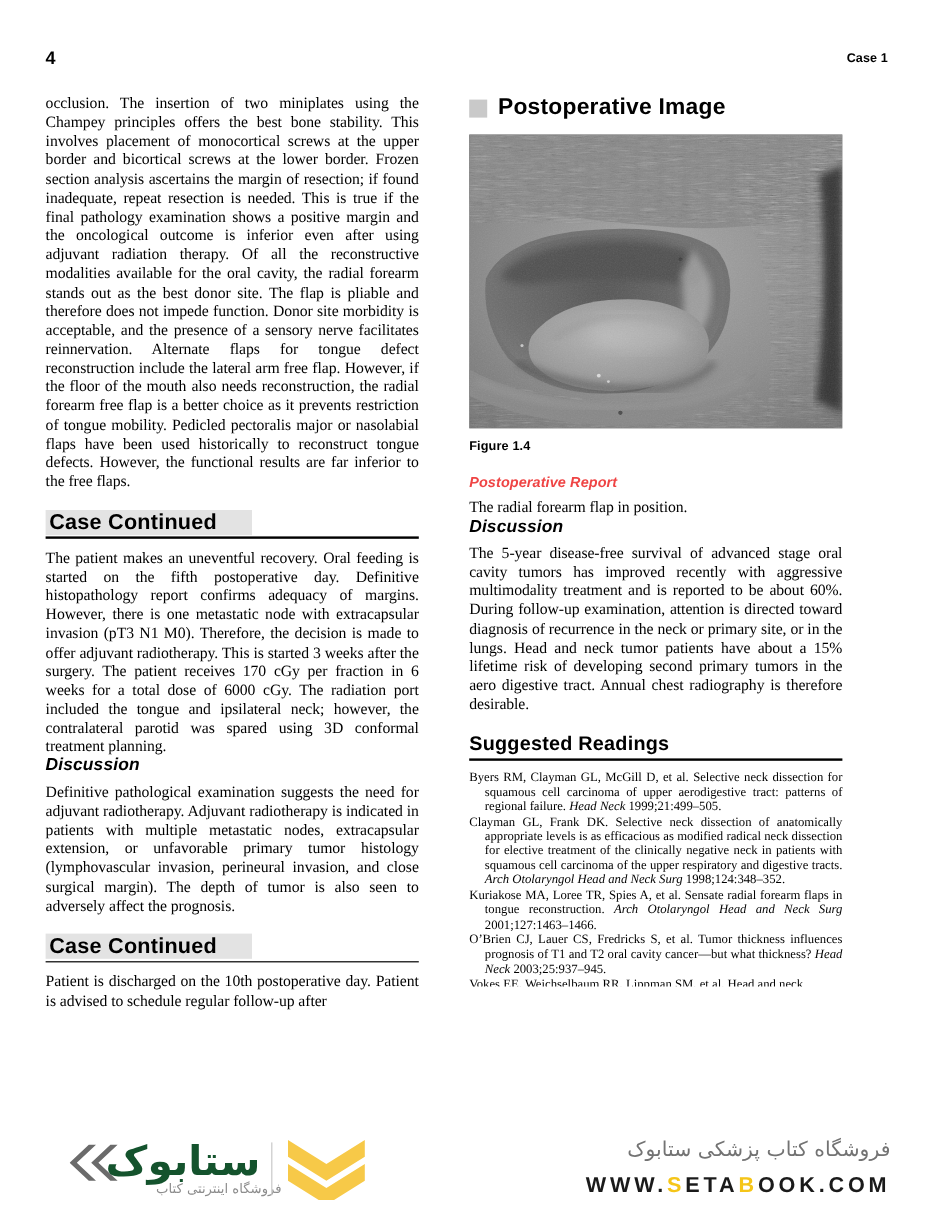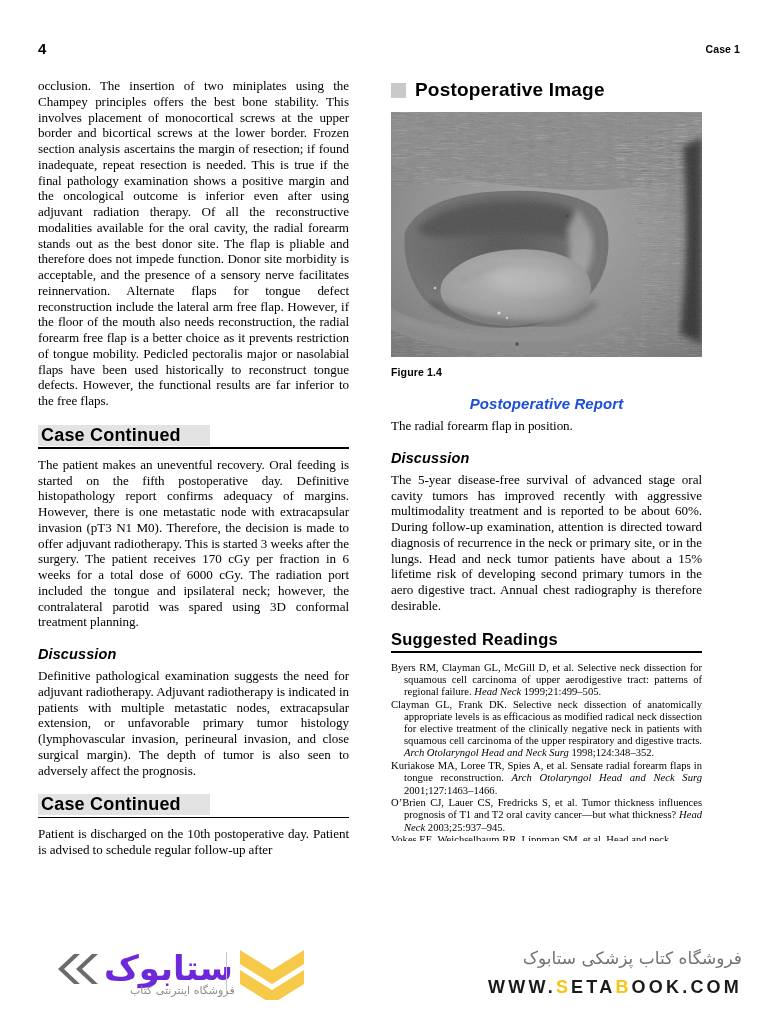--- a/index.html
+++ b/index.html
@@ -128,31 +128,30 @@
     white-space: nowrap;
   }
 
   
   .head-sub {
     font-family: "Liberation Sans", "DejaVu Sans", sans-serif;
     font-weight: bold;
     font-style: italic;
     font-size: 14.5px;
     letter-spacing: 0.1px;
-    margin: 16px 0 6px 0;
+    margin: 0 0 6px 0;
   }
   .head-sub-grey {
     font-family: "Liberation Sans", "DejaVu Sans", sans-serif;
     font-weight: bold;
     font-style: italic;
-    font-size: 15px;
+    font-size: 12px;
     letter-spacing: 0.1px;
-    color: #1d4ed8;
+    color: #ef4444;
     margin: 17px 0 6px 0;
-    text-align: center;
   }
 
   
   .head-img {
     display: flex;
     align-items: center;
     margin: 0 0 10px 0;
     height: 24px;
   }
   .head-img .sq {
@@ -220,26 +219,26 @@
   }
   .logo-wrap {
     position: absolute;
     left: 52px;
     top: 2px;
     width: 320px;
     height: 60px;
   }
   .fa-brand {
     position: absolute;
-    left: 52px;
+    left: 36px;
     top: 0px;
     font-family: "DejaVu Sans", sans-serif;
     font-size: 34px;
     font-weight: bold;
-    color: #6d28d9;
+    color: #14532d;
     letter-spacing: 1px;
     direction: rtl;
   }
   .fa-sub {
     position: absolute;
     left: 78px;
     top: 36px;
     font-family: "DejaVu Sans", sans-serif;
     font-size: 11px;
     color: #8c8c8c;

